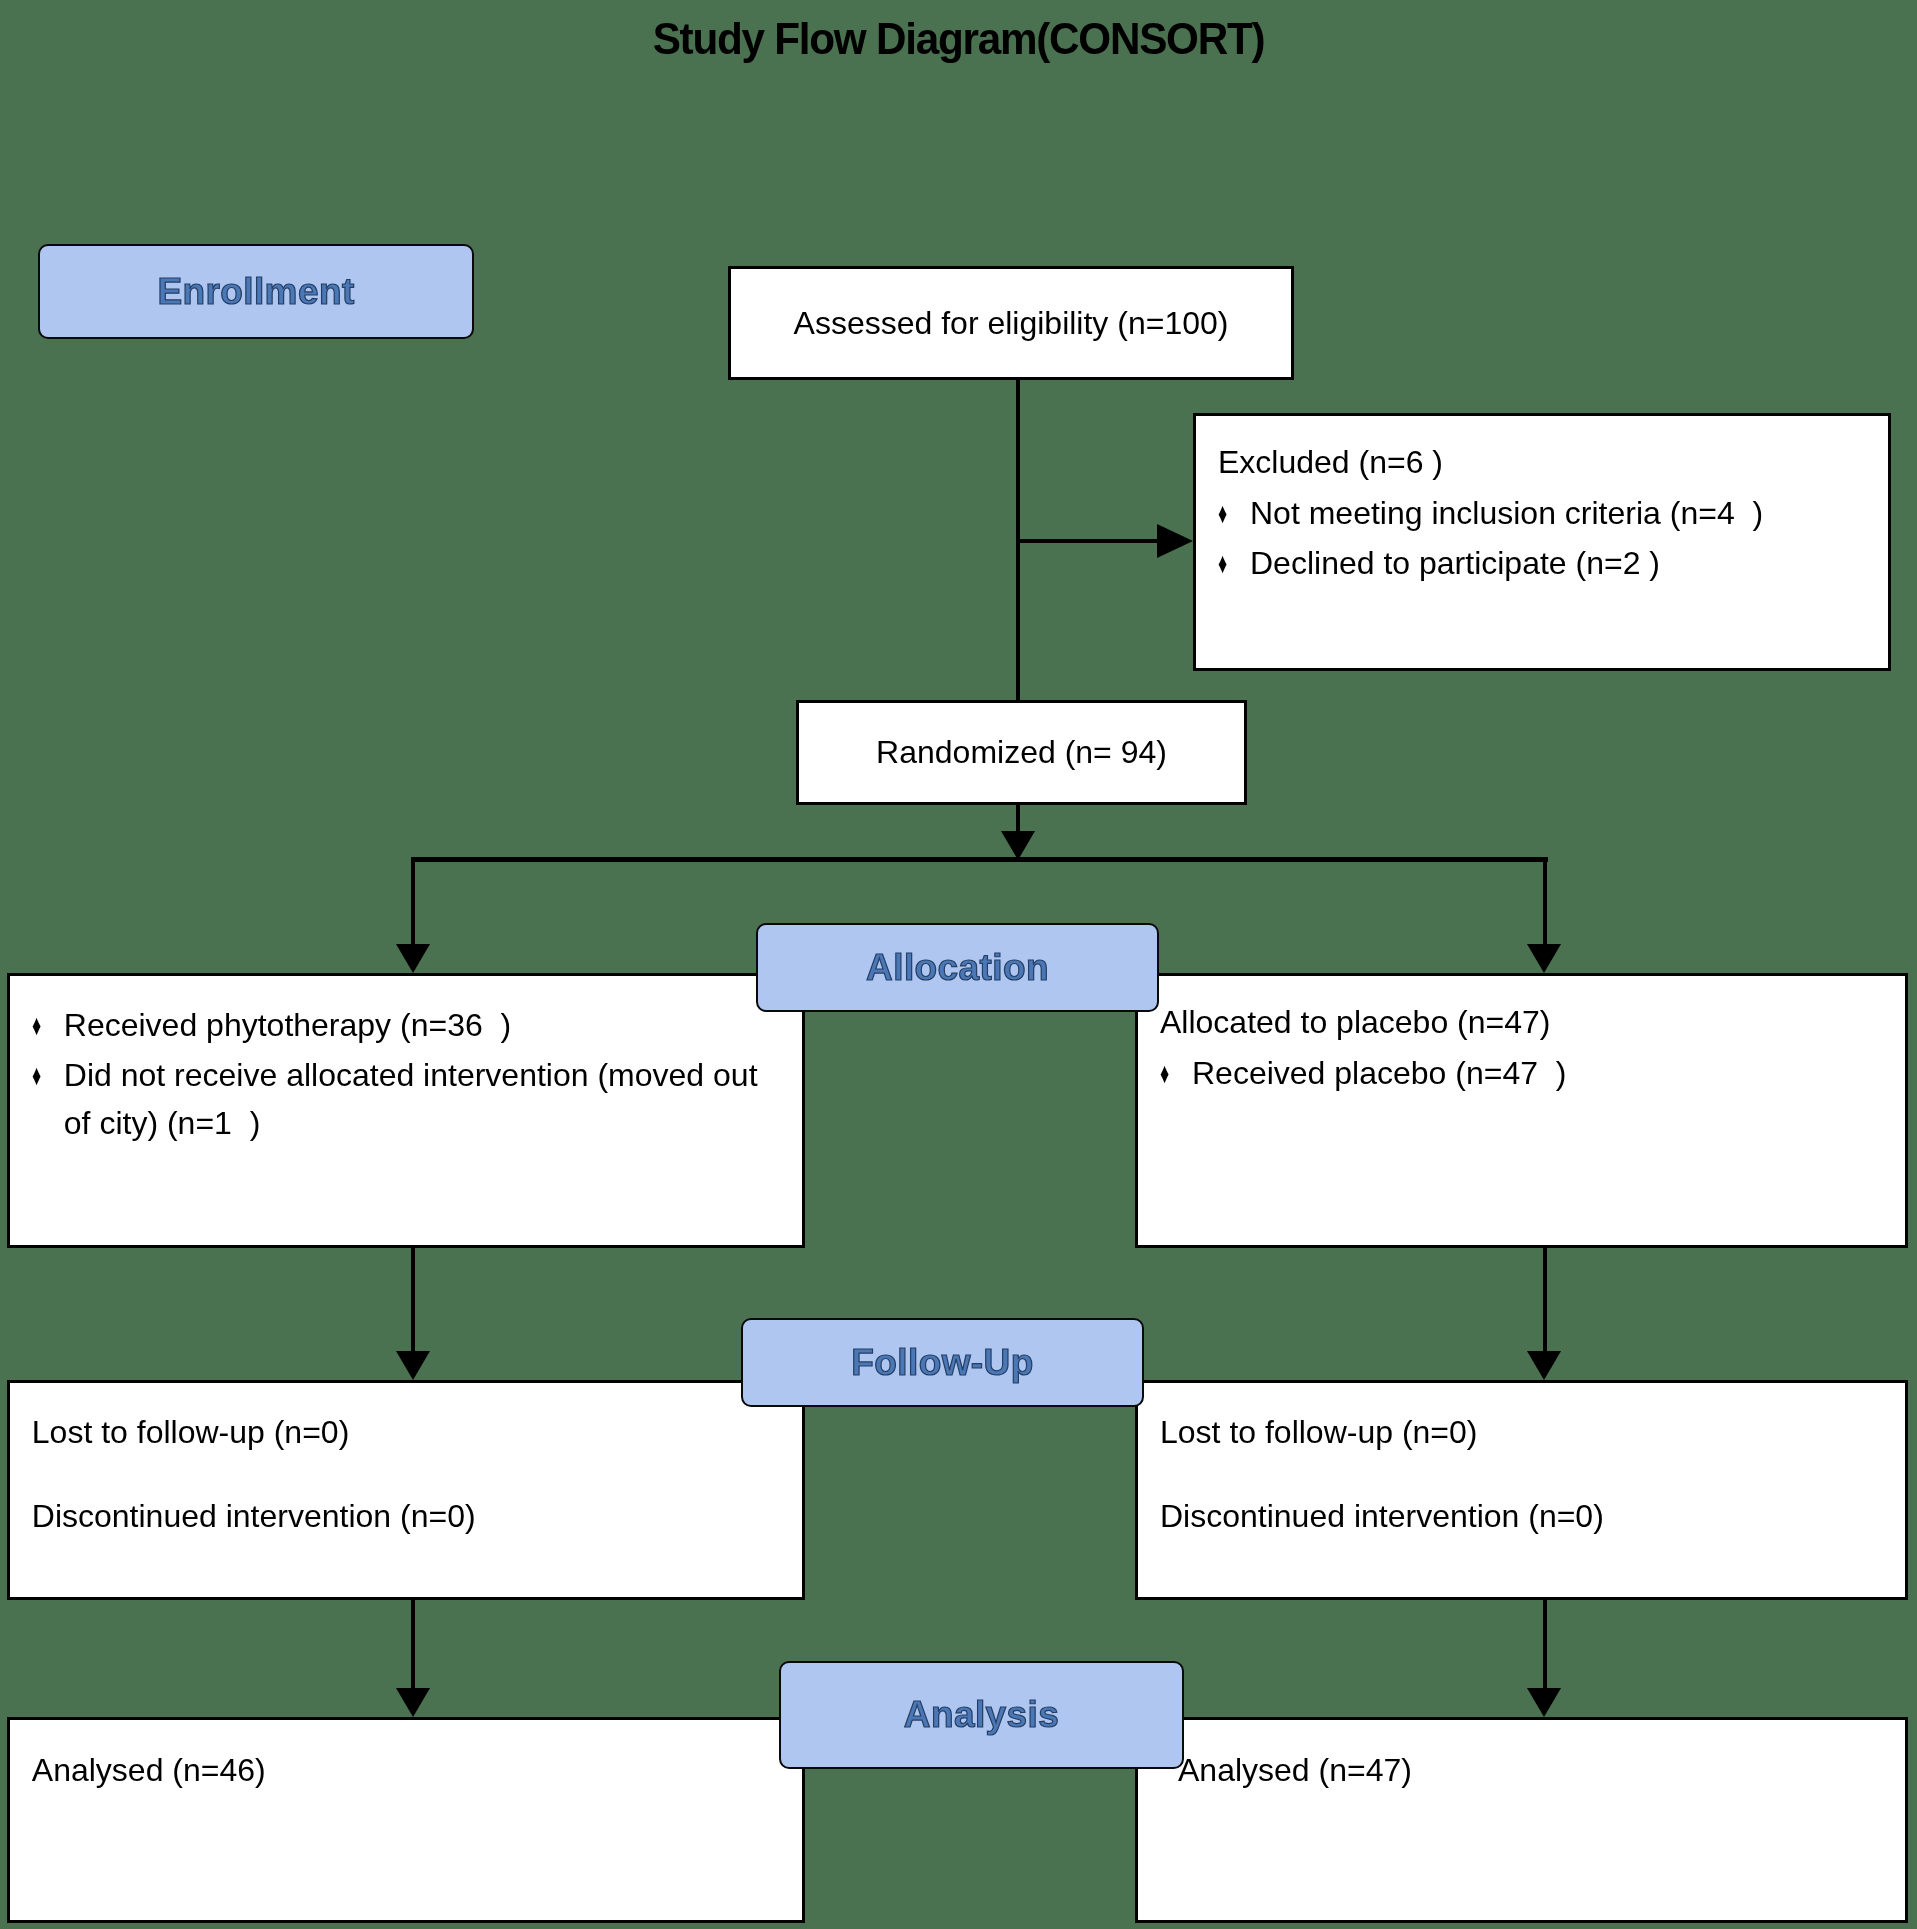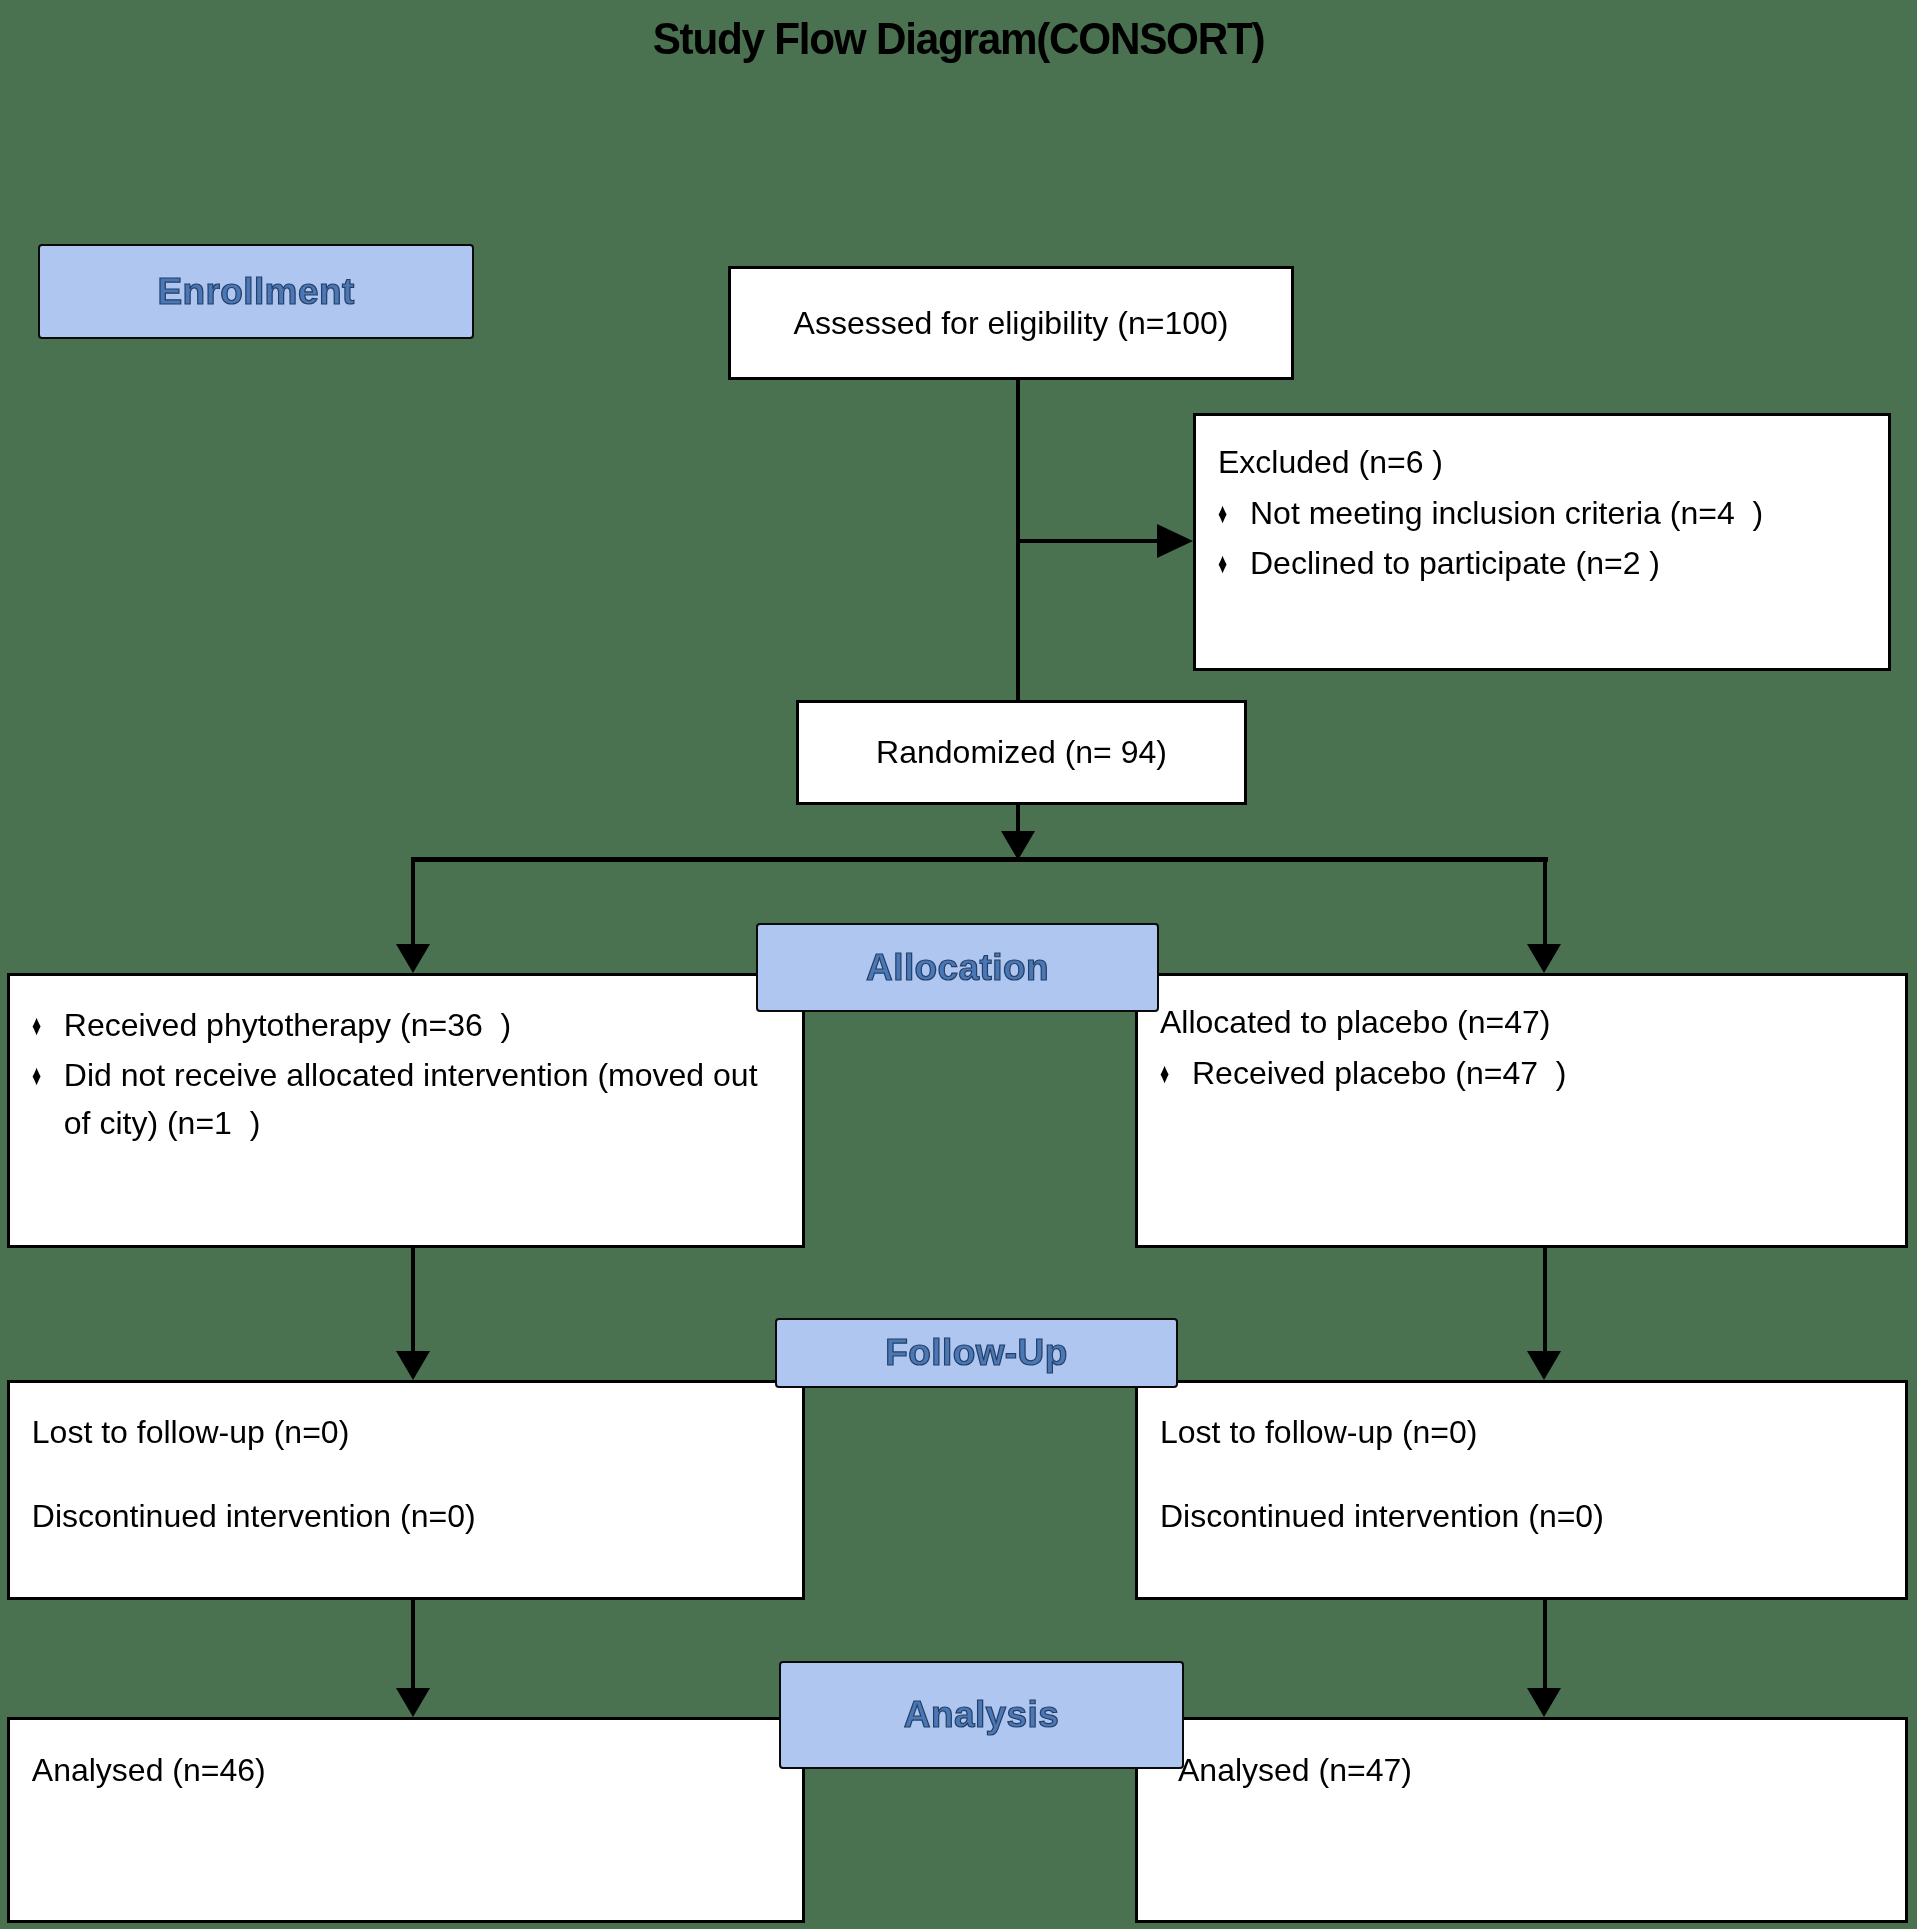--- a/index.html
+++ b/index.html
@@ -22,21 +22,21 @@
   }
   .box{
     position:absolute;background:var(--box-fill);
     border:3.4px solid var(--box-border);box-sizing:border-box;
     font-size:32px;color:#000;z-index:2;
   }
   .box .txt{white-space:pre-wrap;}
   .center{display:flex;align-items:center;justify-content:center;text-align:center;}
   .phase{
     position:absolute;background:var(--phase-fill);
-    border:2.6px solid #0a0a0a;border-radius:4px;box-sizing:border-box;
+    border:2.6px solid #0a0a0a;border-radius:10px;box-sizing:border-box;
     display:flex;align-items:center;justify-content:center;
     z-index:5;
   }
   .phase .lbl{
     font-size:37px;font-weight:bold;color:var(--phase-text);
     -webkit-text-stroke:1.2px #263e63;letter-spacing:0.4px;
   }
   .line{position:absolute;background:#000;z-index:1;}
   .head-down{
     position:absolute;width:0;height:0;z-index:1;
@@ -89,21 +89,21 @@
   <div class="head-down" style="left:396px;top:1688px;"></div>
   <div class="line" style="left:1543px;top:1600px;width:4.3px;height:90px;"></div>
   <div class="head-down" style="left:1527px;top:1688px;"></div>
 
   <div class="phase" style="left:38px;top:244px;width:436px;height:95px;">
     <span class="lbl">Enrollment</span>
   </div>
   <div class="phase" style="left:756px;top:923px;width:403px;height:89px;">
     <span class="lbl">Allocation</span>
   </div>
-  <div class="phase" style="left:775px;top:1318px;width:403px;height:70px;">
+  <div class="phase" style="left:741px;top:1318px;width:403px;height:89px;">
     <span class="lbl">Follow-Up</span>
   </div>
   <div class="phase" style="left:779px;top:1661px;width:405px;height:108px;">
     <span class="lbl">Analysis</span>
   </div>
 
   <div class="box center" style="left:728px;top:266px;width:566px;height:114px;">
     <span class="txt">Assessed for eligibility (n=100)</span>
   </div>
 

